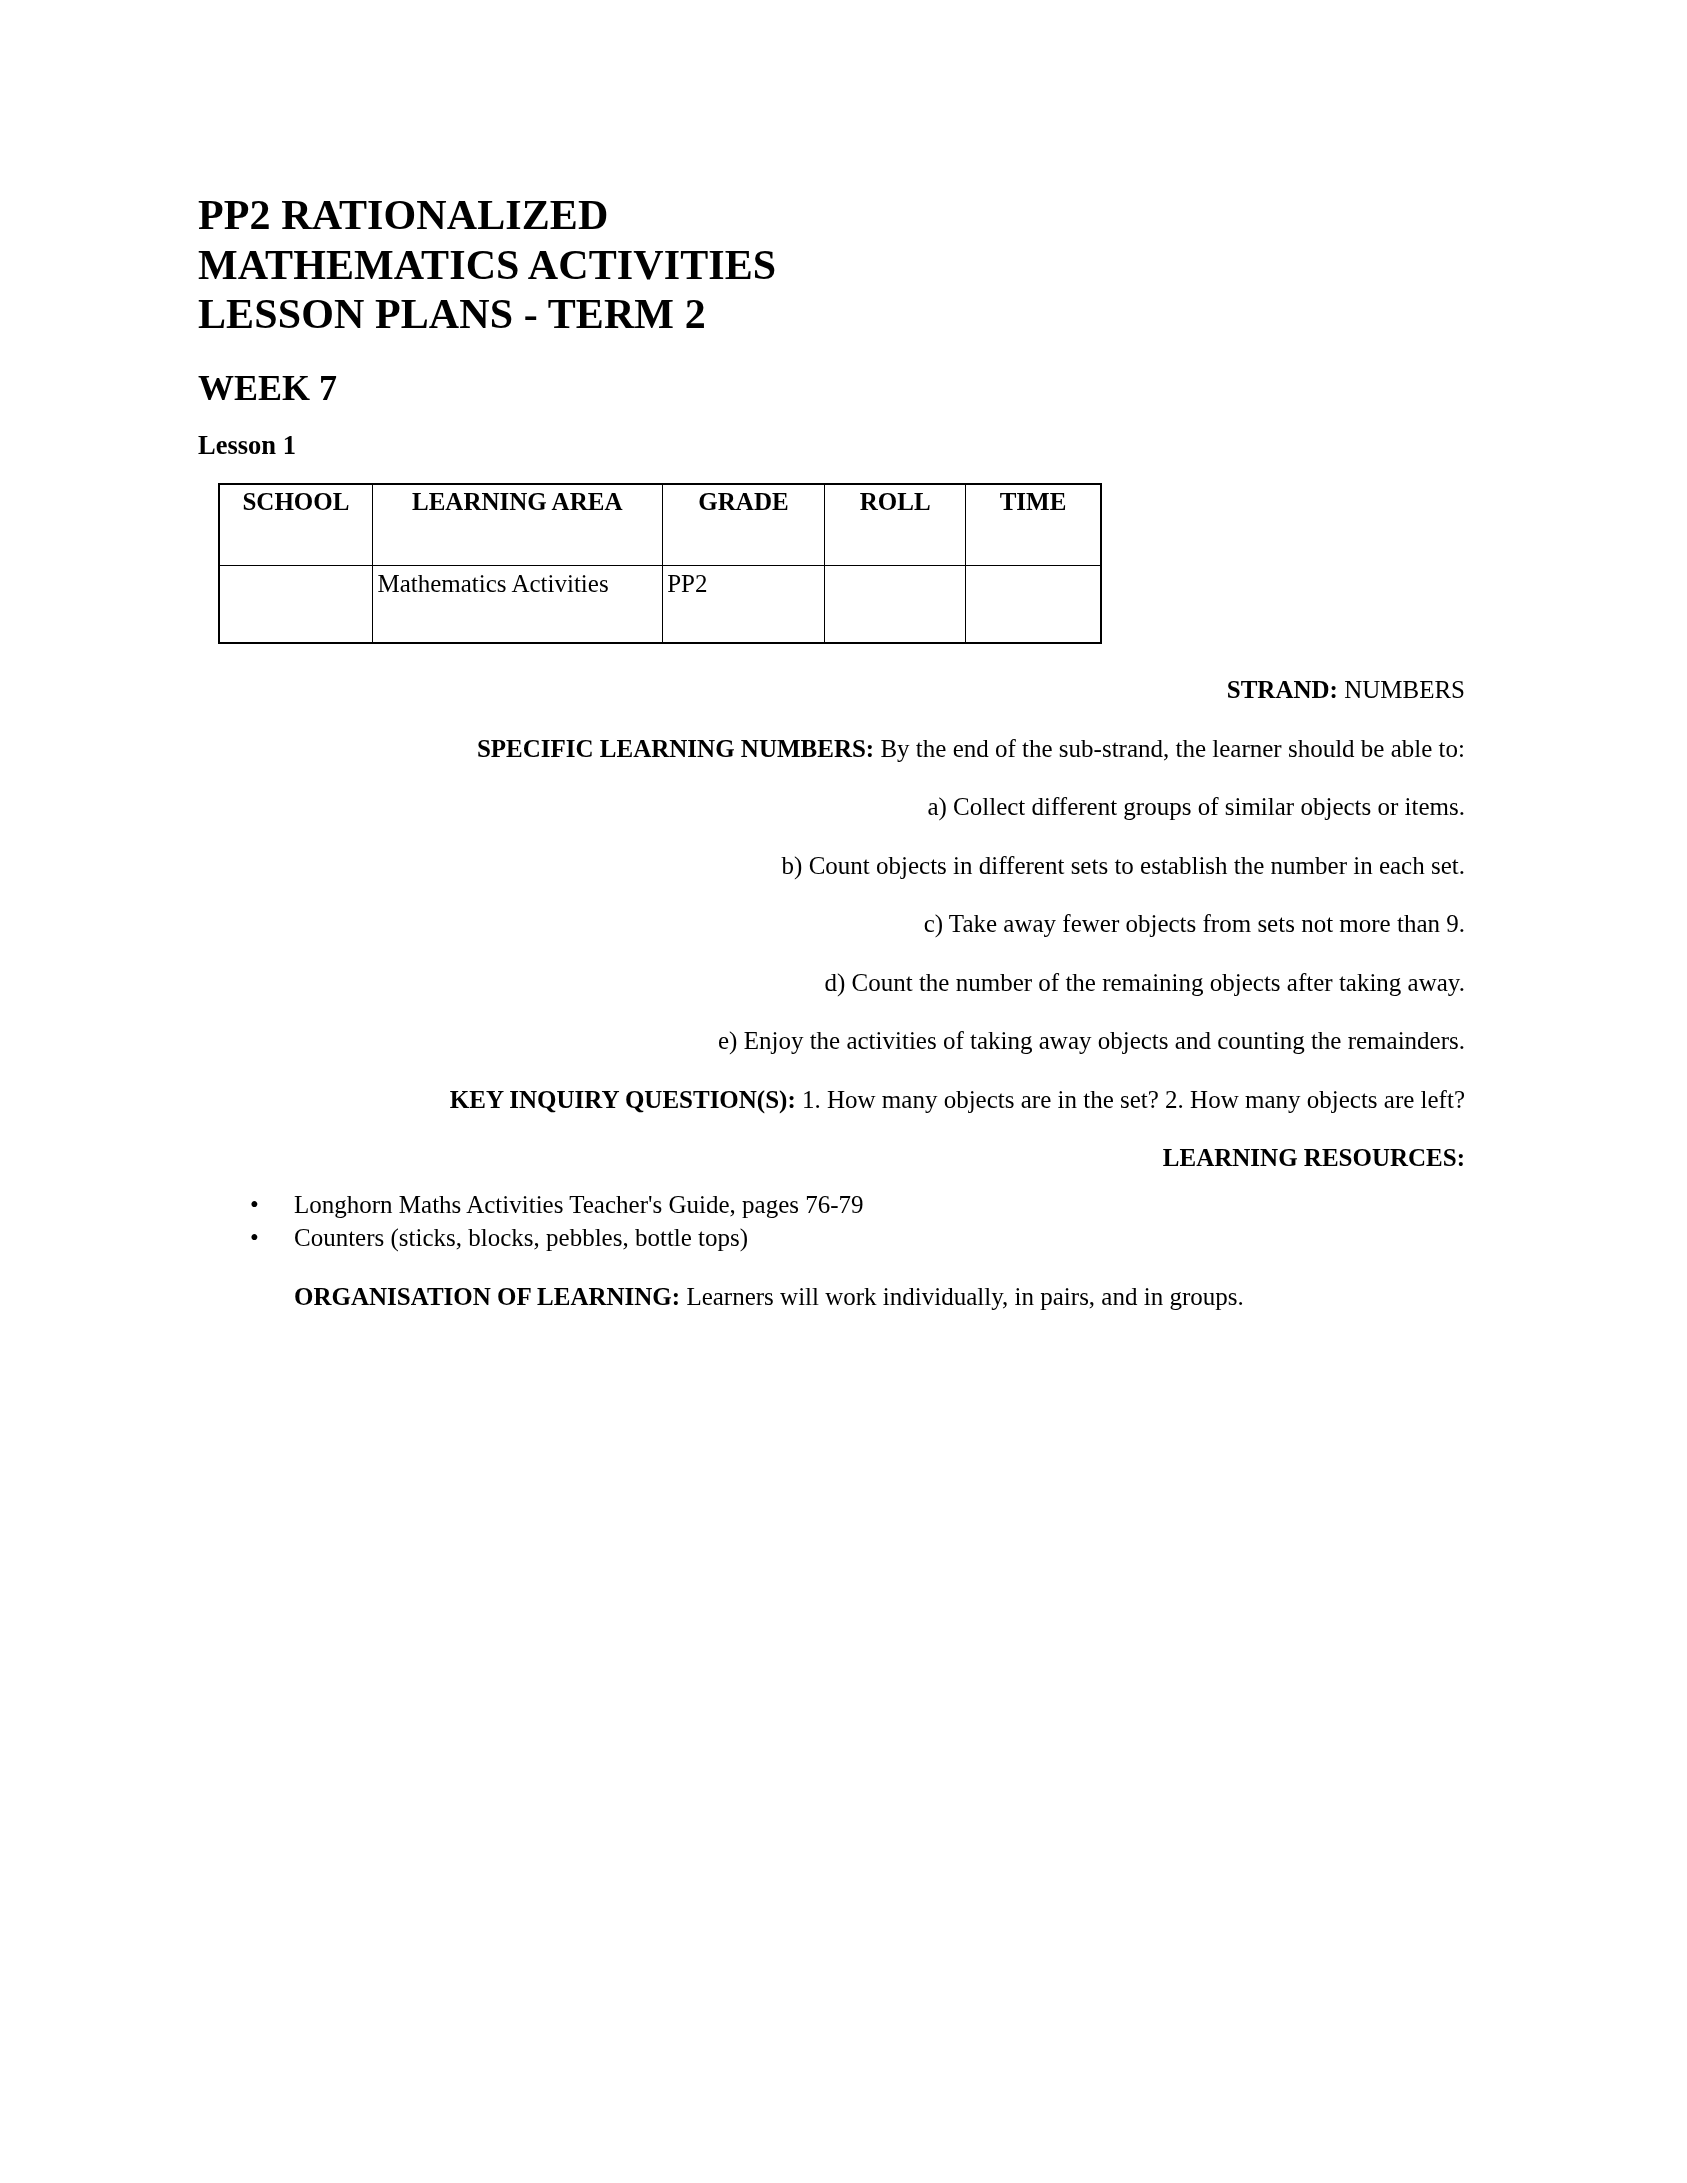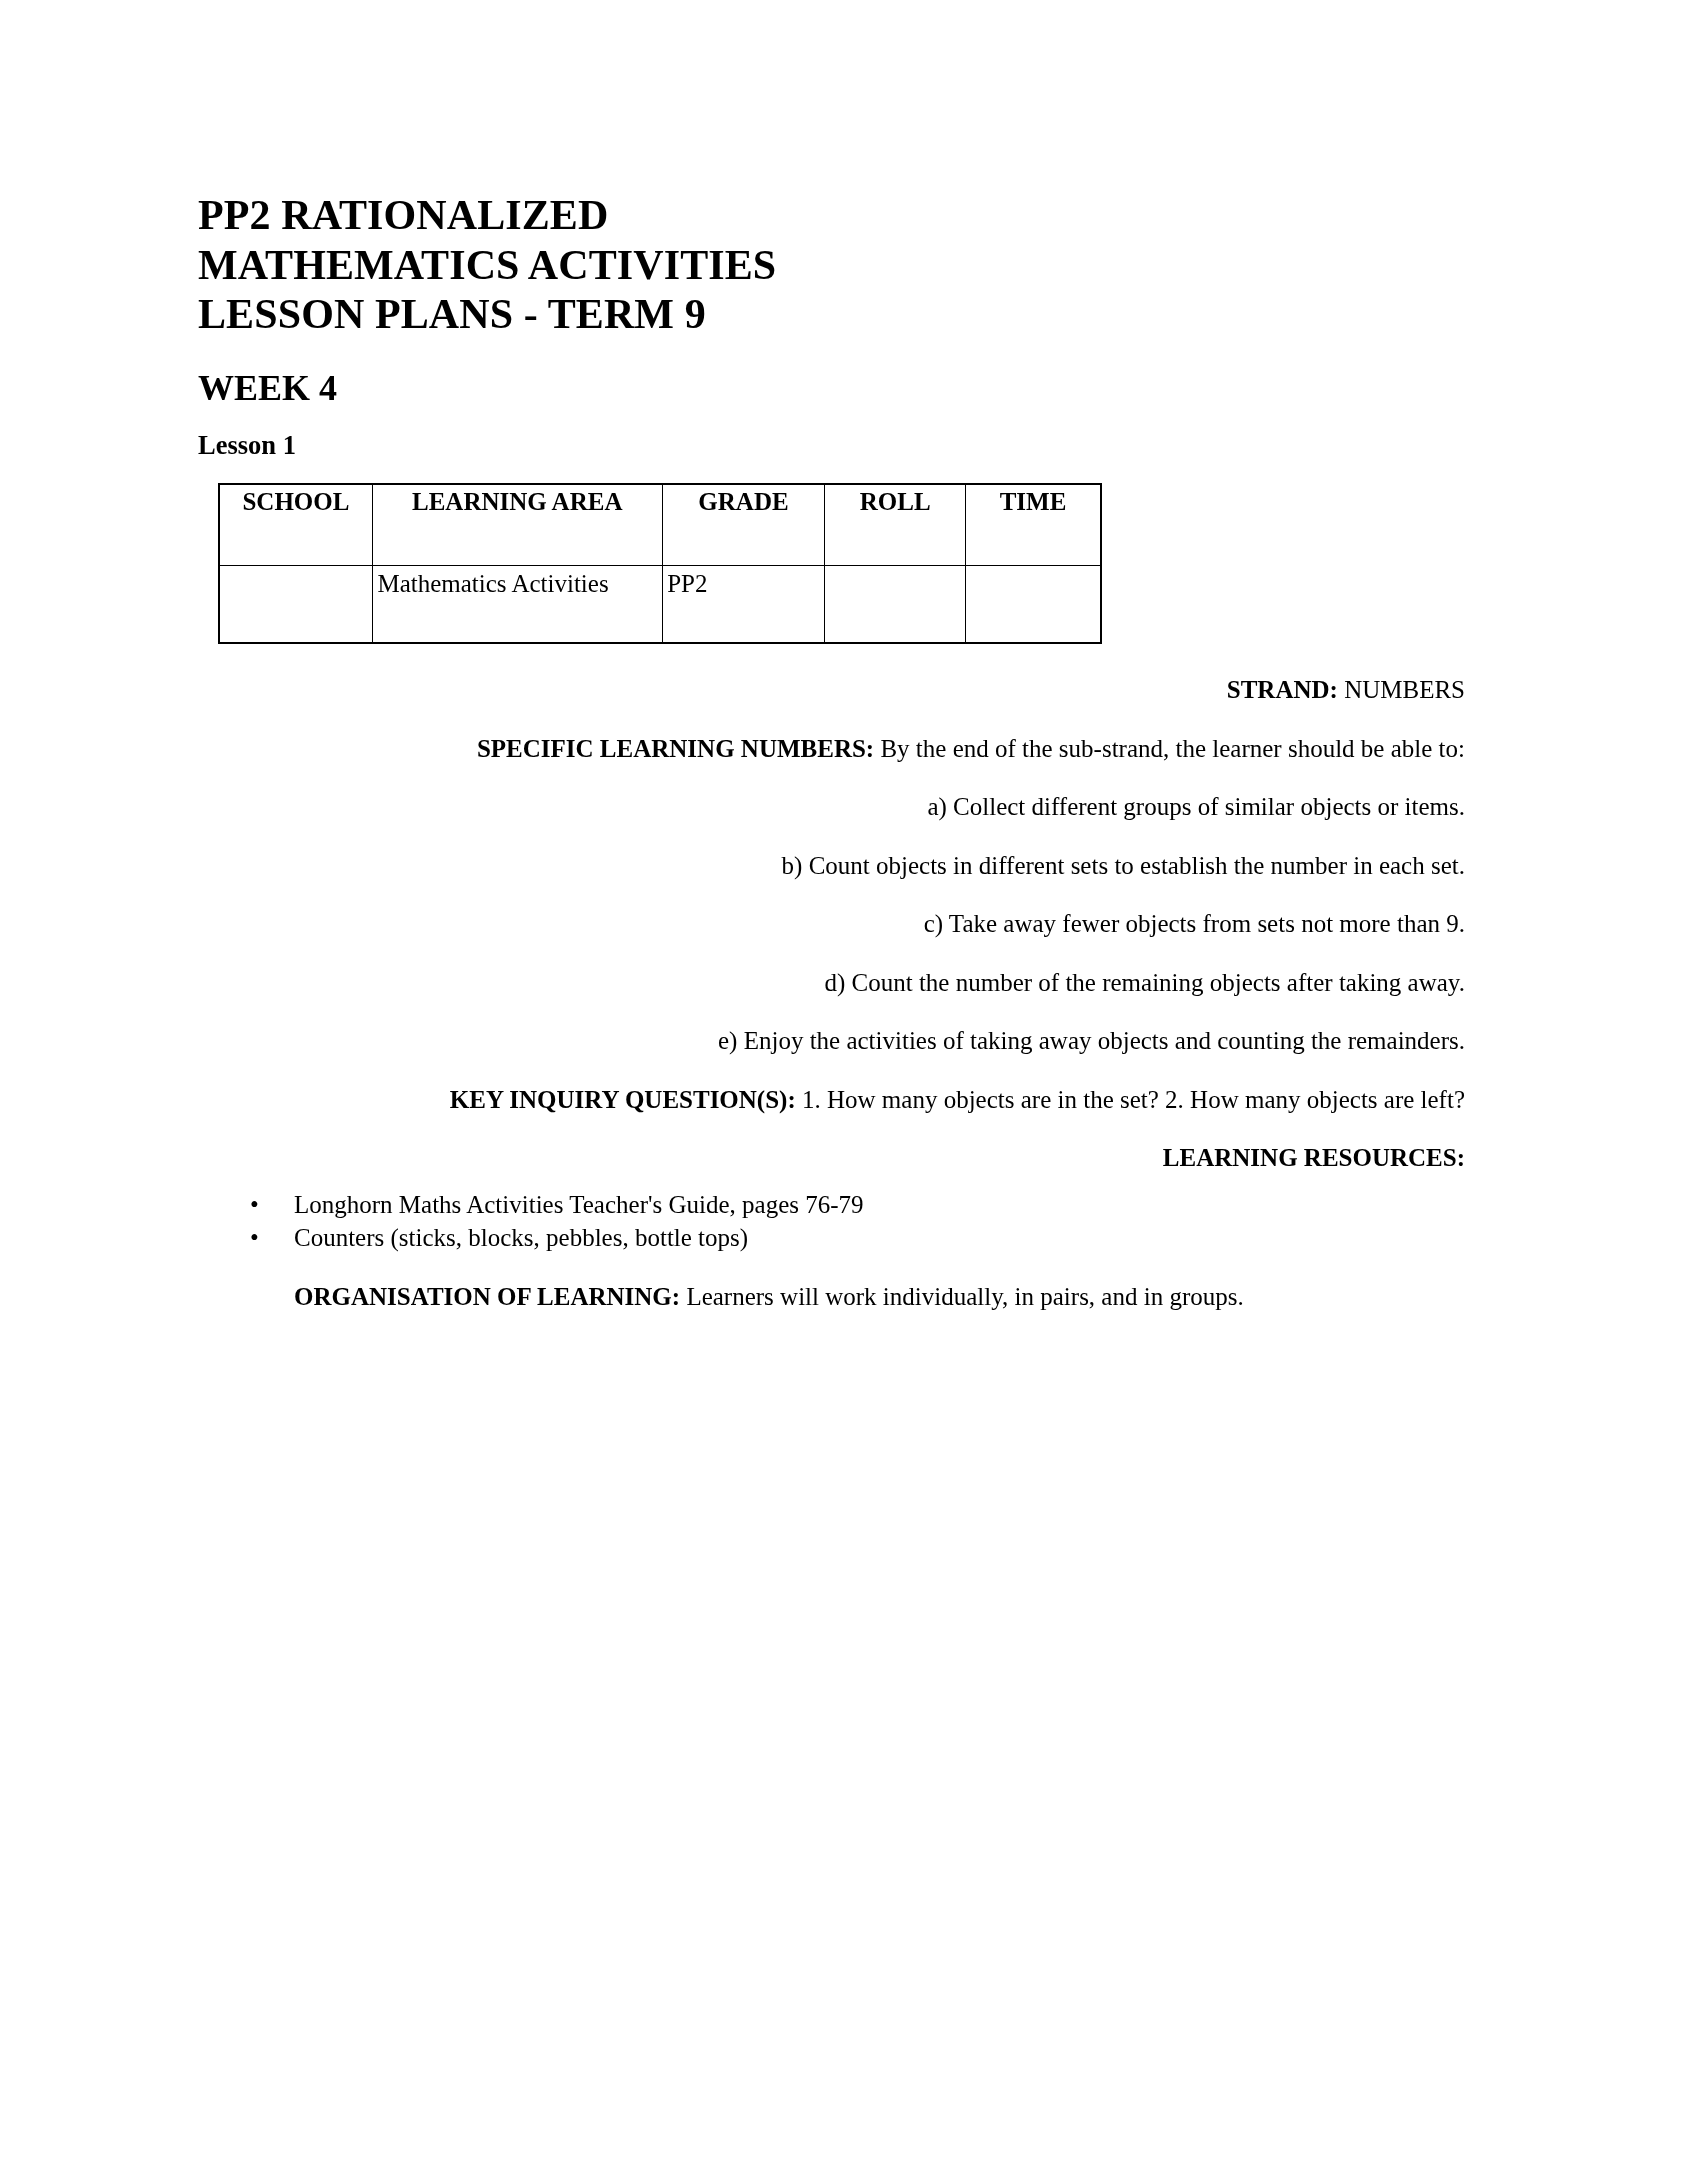--- a/index.html
+++ b/index.html
@@ -143,24 +143,24 @@
 </style>
 </head>
 <body>
 
 <div class="page">
   <div class="content">
 
     <h1 class="doc-title">
       <span class="tline">PP2 RATIONALIZED</span>
       <span class="tline">MATHEMATICS ACTIVITIES</span>
-      <span class="tline">LESSON PLANS - TERM 9</span>
+      <span class="tline">LESSON PLANS - TERM 2</span>
     </h1>
 
-    <h2 class="week-heading">WEEK 4</h2>
+    <h2 class="week-heading">WEEK 7</h2>
 
     <h3 class="lesson-heading">Lesson 1</h3>
 
     <div class="info-table-wrap">
       <table class="info-table">
         <thead>
           <tr>
             <th class="col-school">SCHOOL</th>
             <th class="col-area">LEARNING AREA</th>
             <th class="col-grade">GRADE</th>

